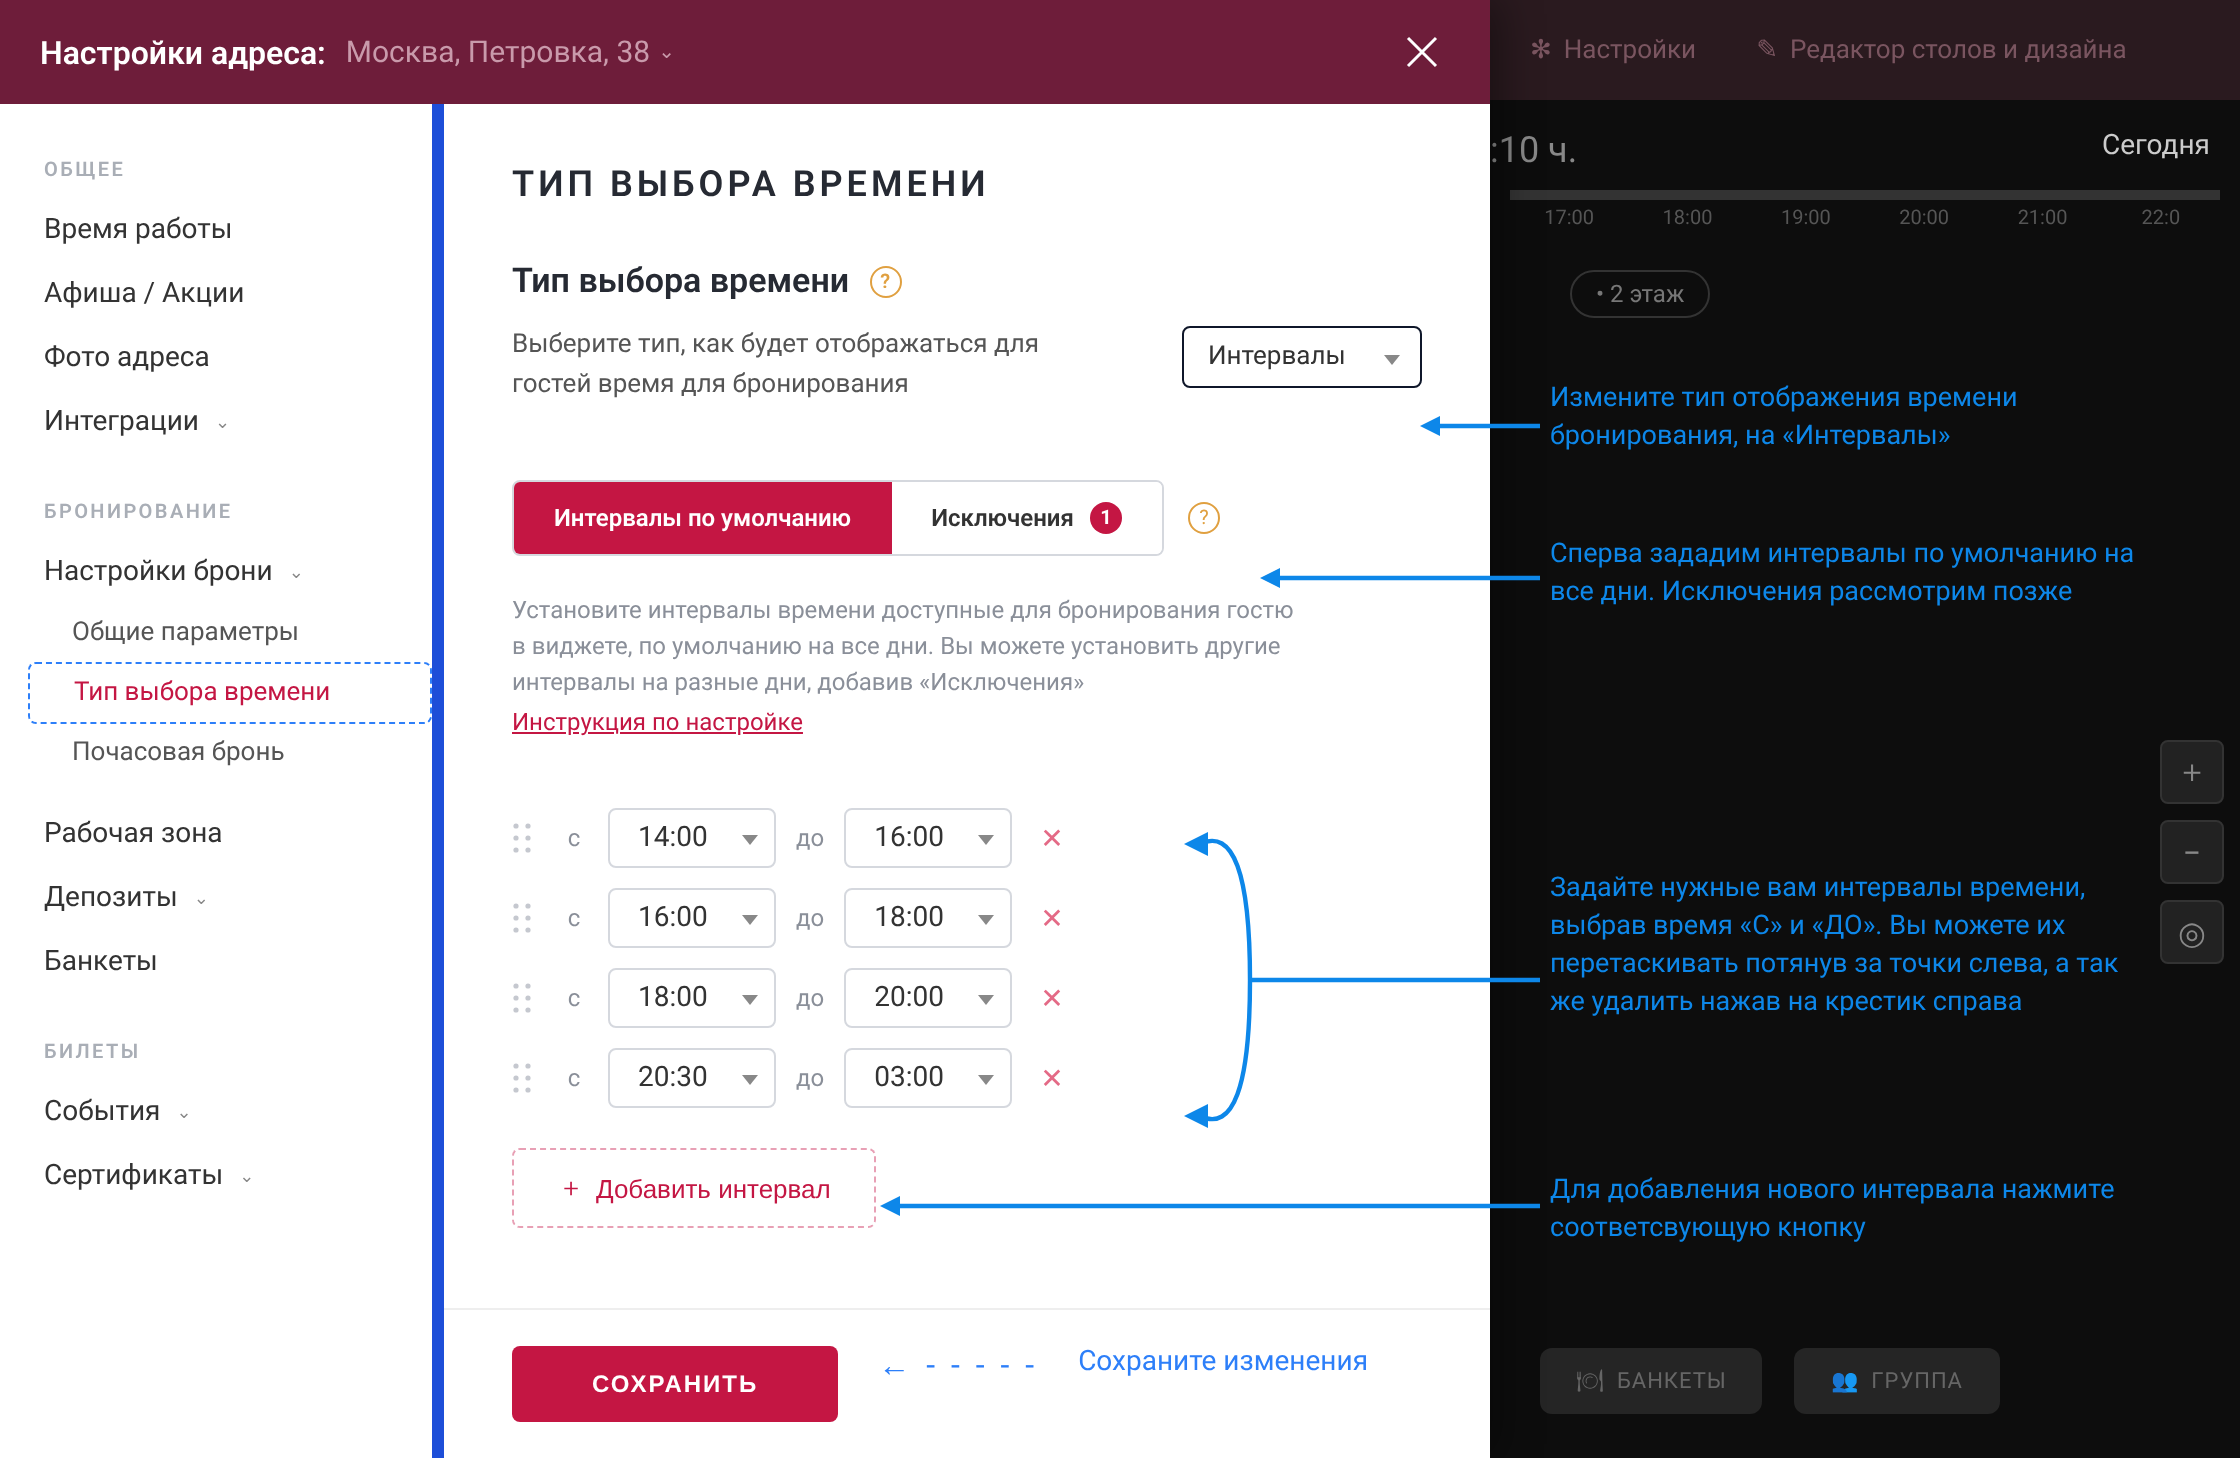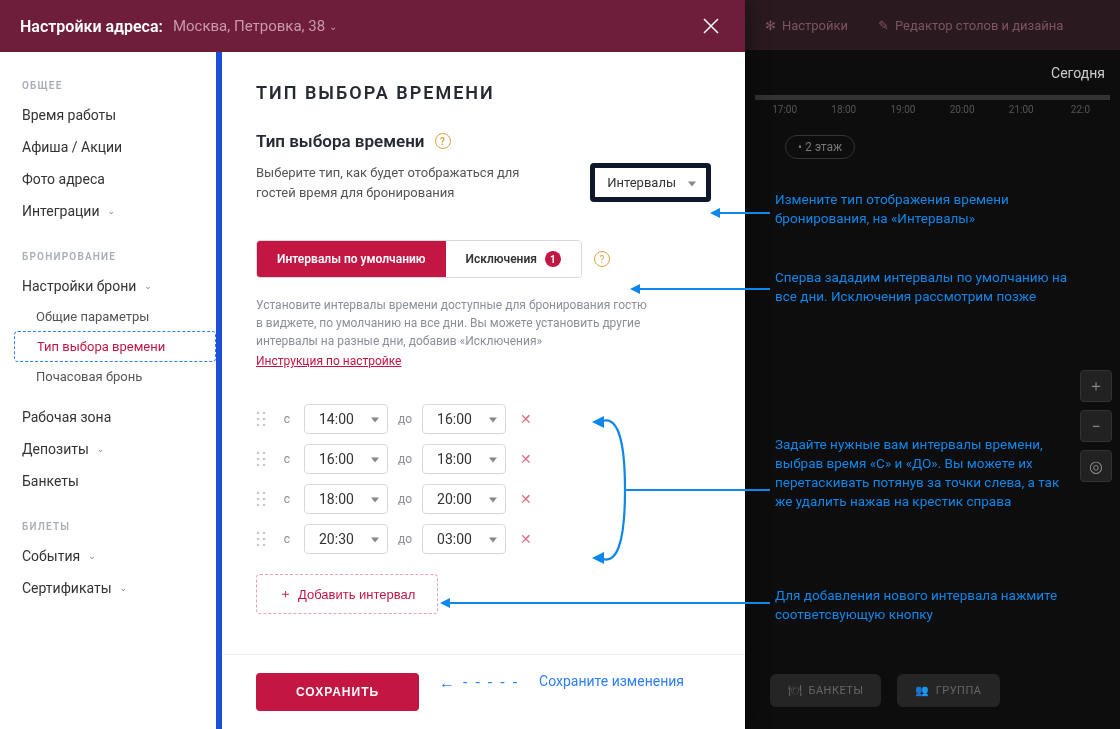--- a/index.html
+++ b/index.html
@@ -41,21 +41,21 @@
 
 
 .content { flex: 1; padding: 30px 34px 10px 34px; overflow-y: auto; position: relative; }
 .h1 { font-size: 18px; letter-spacing: 2px; font-weight: 600; color: #262a33; margin-bottom: 28px; }
 .h2 { font-size: 17px; font-weight: 600; color: #262a33; margin-bottom: 12px; display: flex; align-items: center; gap: 10px; }
 .help-circle { width: 16px; height: 16px; border: 1px solid #e0a040; border-radius: 50%; color: #e0a040; font-size: 10px; display: inline-flex; align-items: center; justify-content: center; cursor: pointer; }
 .subtext { color: #555; font-size: 13px; line-height: 1.5; margin-bottom: 10px; }
 
 .type-row { display: flex; align-items: flex-start; gap: 30px; margin-bottom: 28px; }
 .type-desc { flex: 1; }
-.select { border: 5px solid #0f172a; border-radius: 4px; padding: 7px 30px 7px 12px; font-size: 13px; color: #333; background: #fff; cursor: pointer; position: relative; min-width: 120px; }
+.select { border: 1px solid #0f172a; border-radius: 4px; padding: 7px 30px 7px 12px; font-size: 13px; color: #333; background: #fff; cursor: pointer; position: relative; min-width: 120px; }
 .select::after { content: ""; position: absolute; right: 10px; top: 50%; transform: translateY(-30%); border-left: 4px solid transparent; border-right: 4px solid transparent; border-top: 5px solid #888; }
 
 
 .seg-row { display: flex; align-items: center; gap: 12px; margin-bottom: 18px; }
 .seg { display: flex; border: 1px solid #d5d8de; border-radius: 4px; overflow: hidden; }
 .seg-btn { padding: 10px 20px; font-size: 12px; font-weight: 600; cursor: pointer; display: flex; align-items: center; gap: 8px; }
 .seg-btn.active { background: #c41643; color: #fff; }
 .seg-btn.inactive { background: #fff; color: #333; }
 .badge-count { background: #c41643; color: #fff; width: 16px; height: 16px; border-radius: 50%; font-size: 10px; display: inline-flex; align-items: center; justify-content: center; font-weight: 700; }
 
@@ -96,20 +96,23 @@
     <div class="bg-topbar-item">
       <span>✻</span>
       <span>Настройки</span>
     </div>
     <div class="bg-topbar-item">
       <span>✎</span>
       <span>Редактор столов и дизайна</span>
     </div>
   </div>
   <div class="bg-today">Сегодня</div>
+  <div class="bg-timeline">
+    <div class="bg-time-big" style="position:absolute; left:0;">:10 ч.</div>
+  </div>
   <div class="bg-ticks">
     <div class="bg-tick">17:00</div>
     <div class="bg-tick">18:00</div>
     <div class="bg-tick">19:00</div>
     <div class="bg-tick">20:00</div>
     <div class="bg-tick">21:00</div>
     <div class="bg-tick">22:0</div>
   </div>
   <div class="bg-floor">• 2 этаж</div>
   <div class="bg-zoom">

